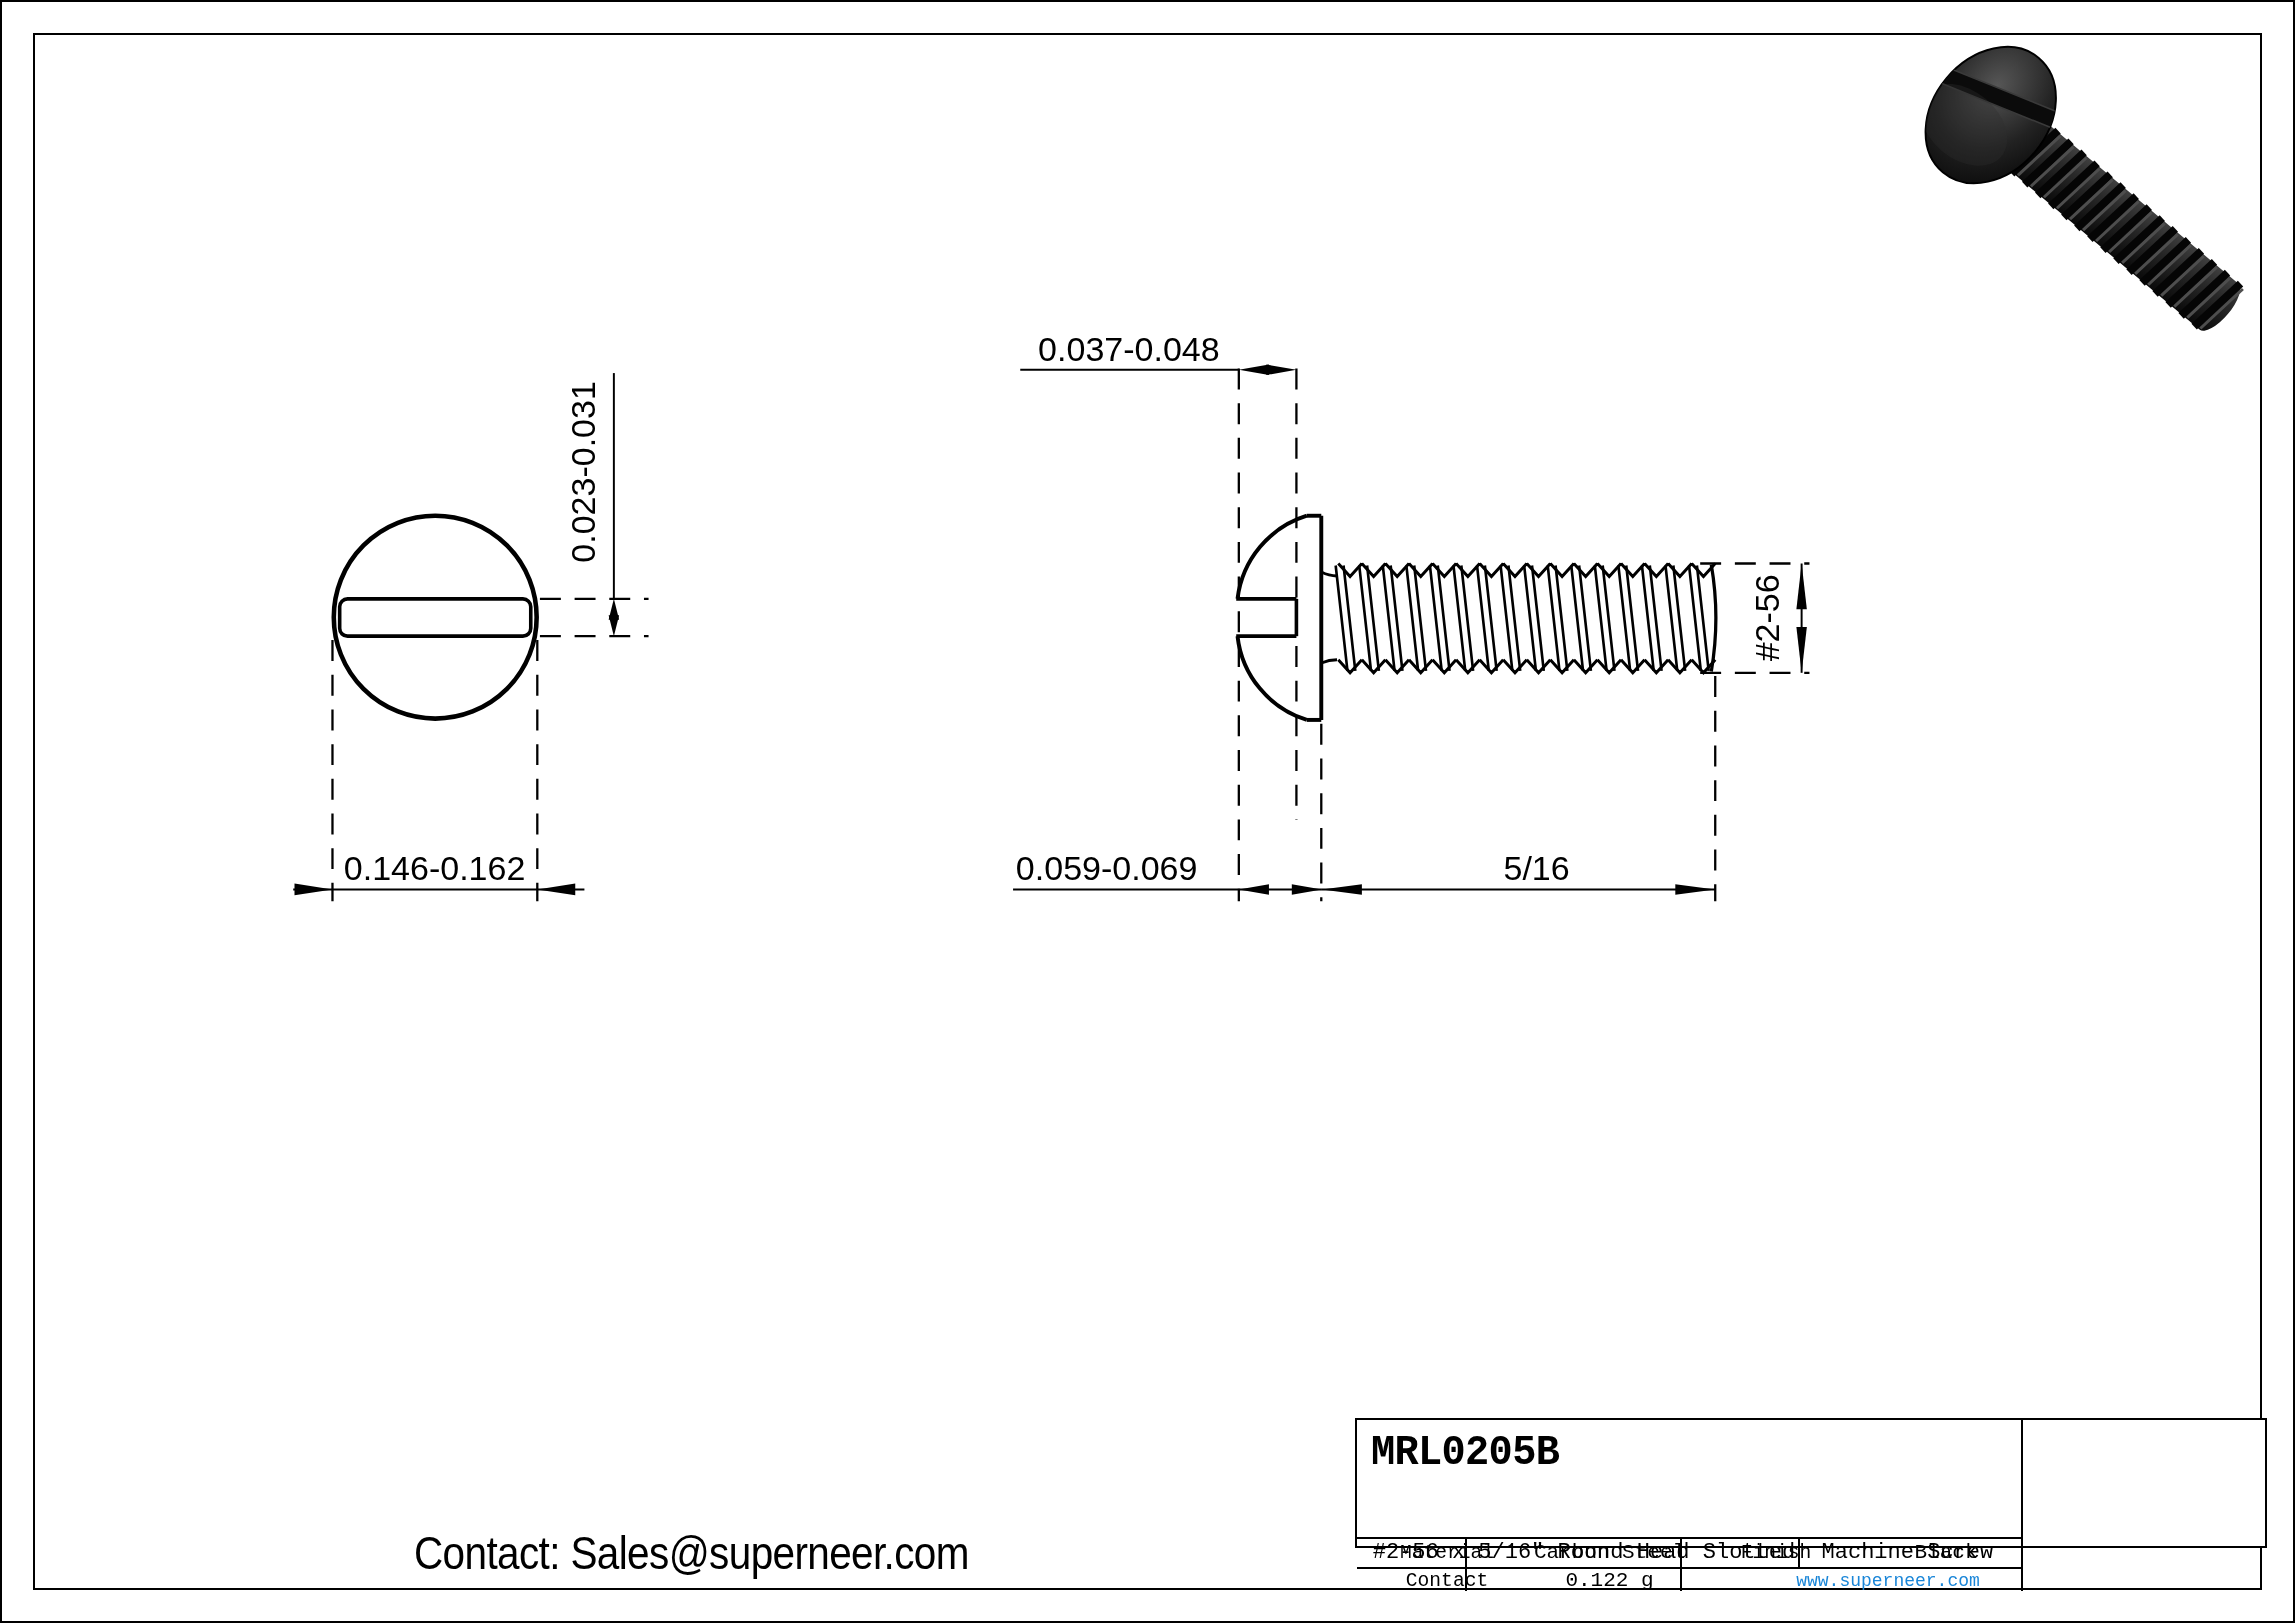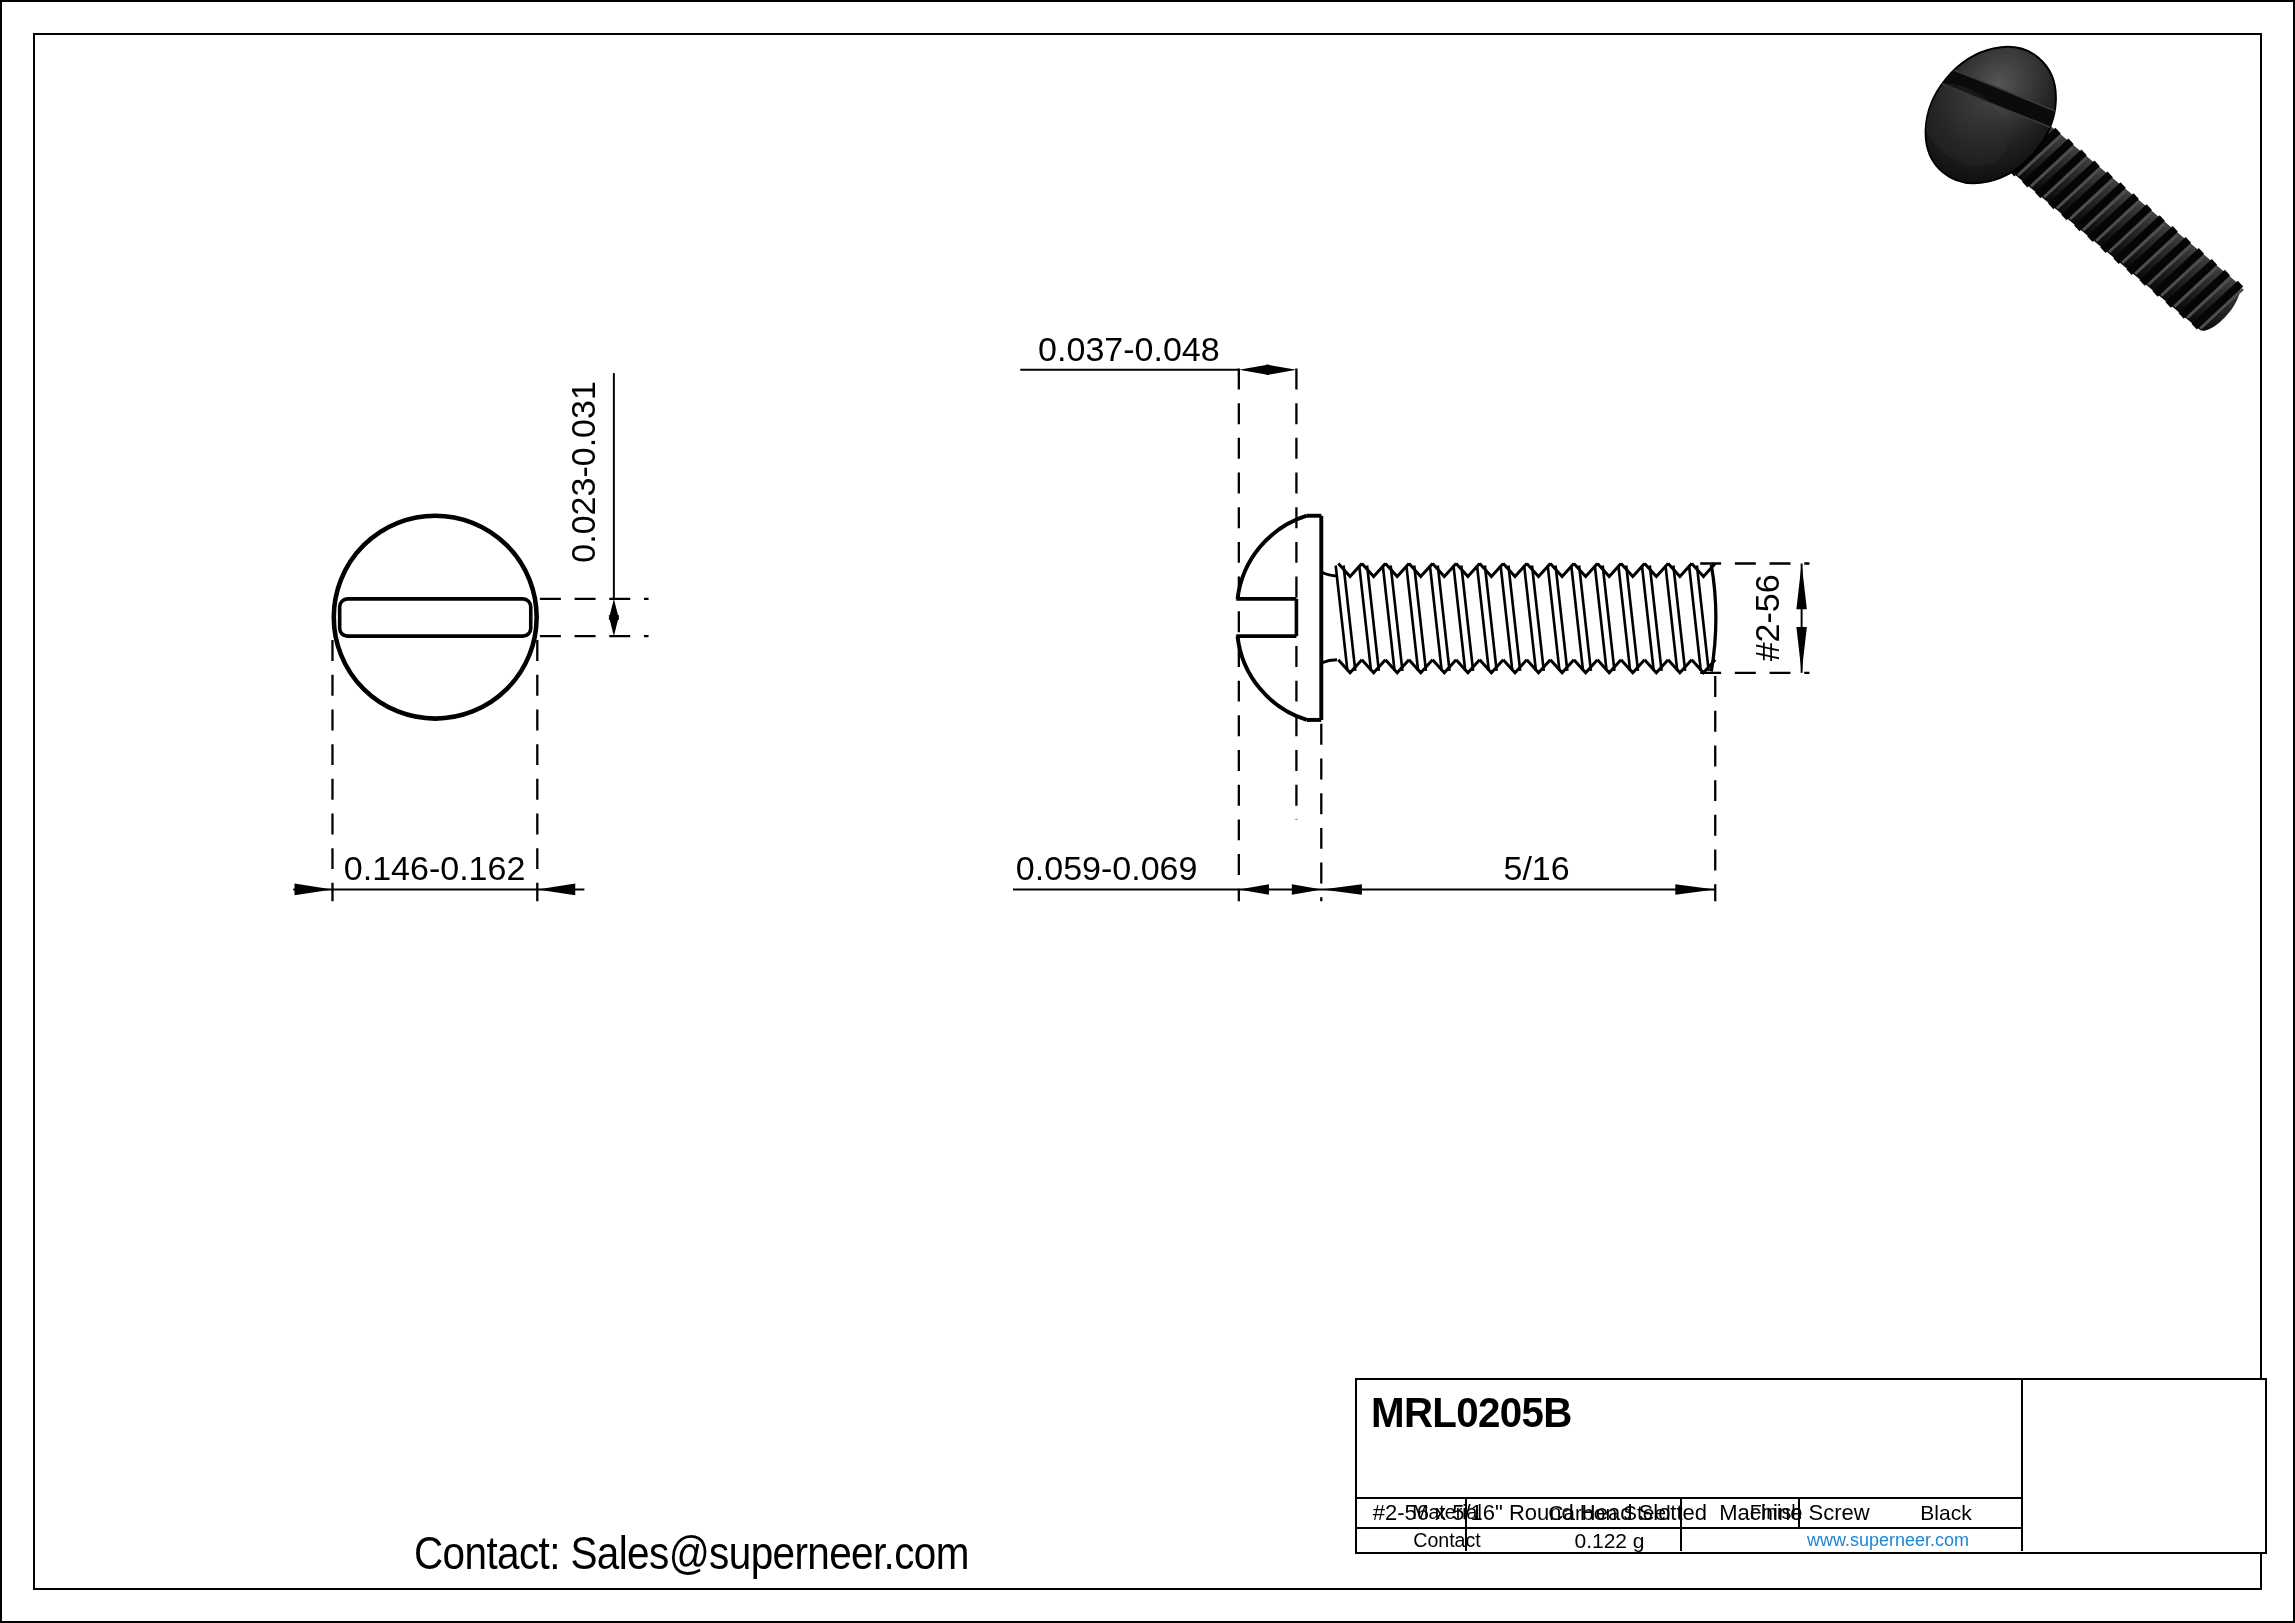--- a/index.html
+++ b/index.html
@@ -19,22 +19,22 @@
   svg.drawing{position:absolute;left:0;top:0;width:2295px;height:1623px;}
   .dim-text{font-size:52px;fill:#000;}
   .contact{
     position:absolute;left:412px;top:1524px;
     font-size:46px;color:#000;letter-spacing:-0.7px;
     transform:scaleX(0.88);transform-origin:left top;
     white-space:pre;
   }
   
   .tb{
-    position:absolute;left:1353px;top:1376px;width:912px;height:176px;
-    border:2.6px solid #000;box-sizing:border-box;background:#fff;
+    position:absolute;left:1353px;top:1416px;width:912px;height:130px;
+    border:2.6px solid #000;box-sizing:border-box;background:#fff;font-family:Liberation Mono, monospace;
   }
   .tb .hline,.tb .vline{position:absolute;background:#000;}
   .tb-pn{
     position:absolute;left:14.4px;top:9.2px;
     font-size:42px;font-weight:bold;letter-spacing:-0.7px;
     transform:scaleX(0.96);transform-origin:left top;color:#000;
   }
   .tb-desc{
     position:absolute;left:15.7px;top:60px;
     font-size:22px;line-height:1.32;color:#000;white-space:pre-wrap;

